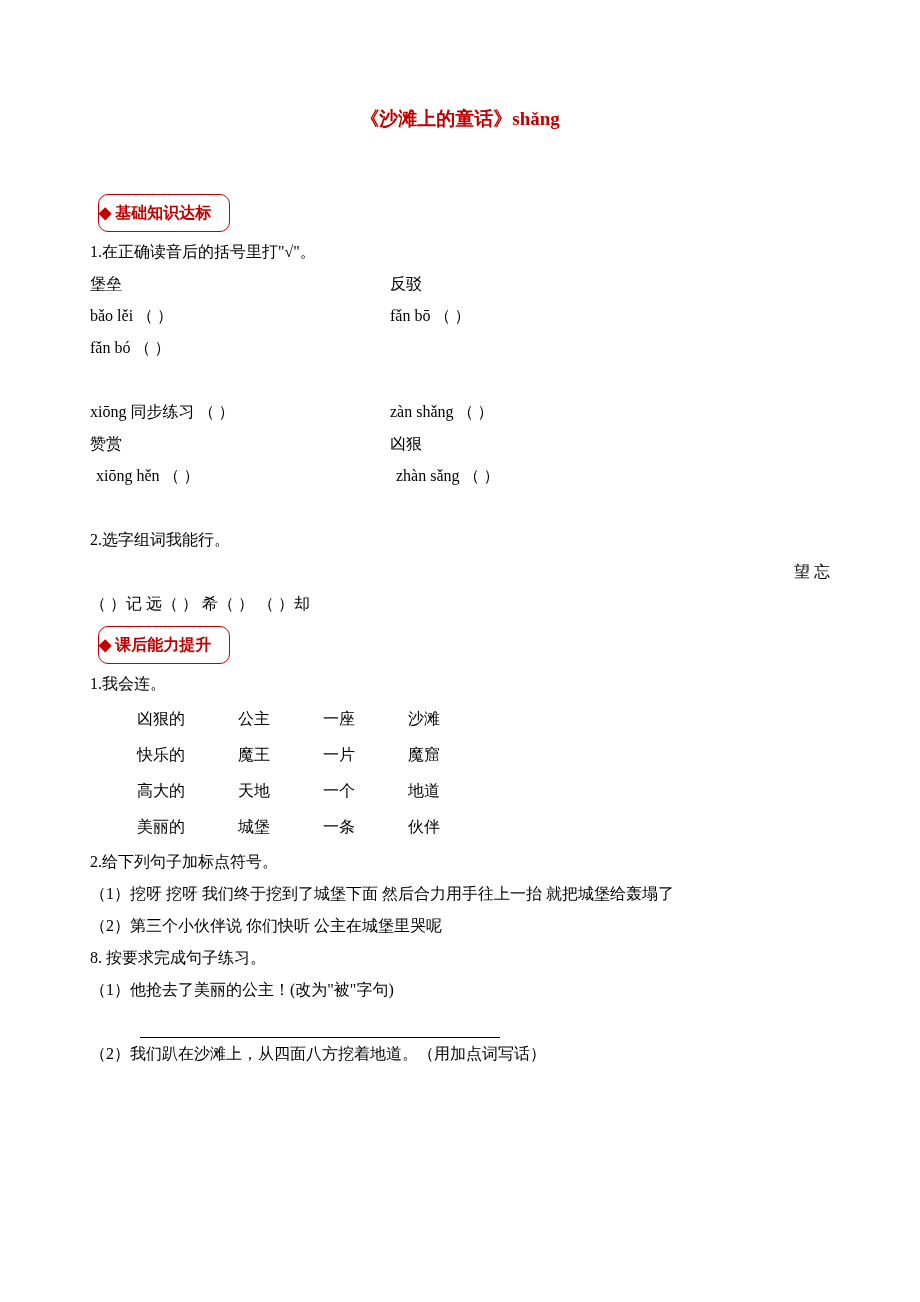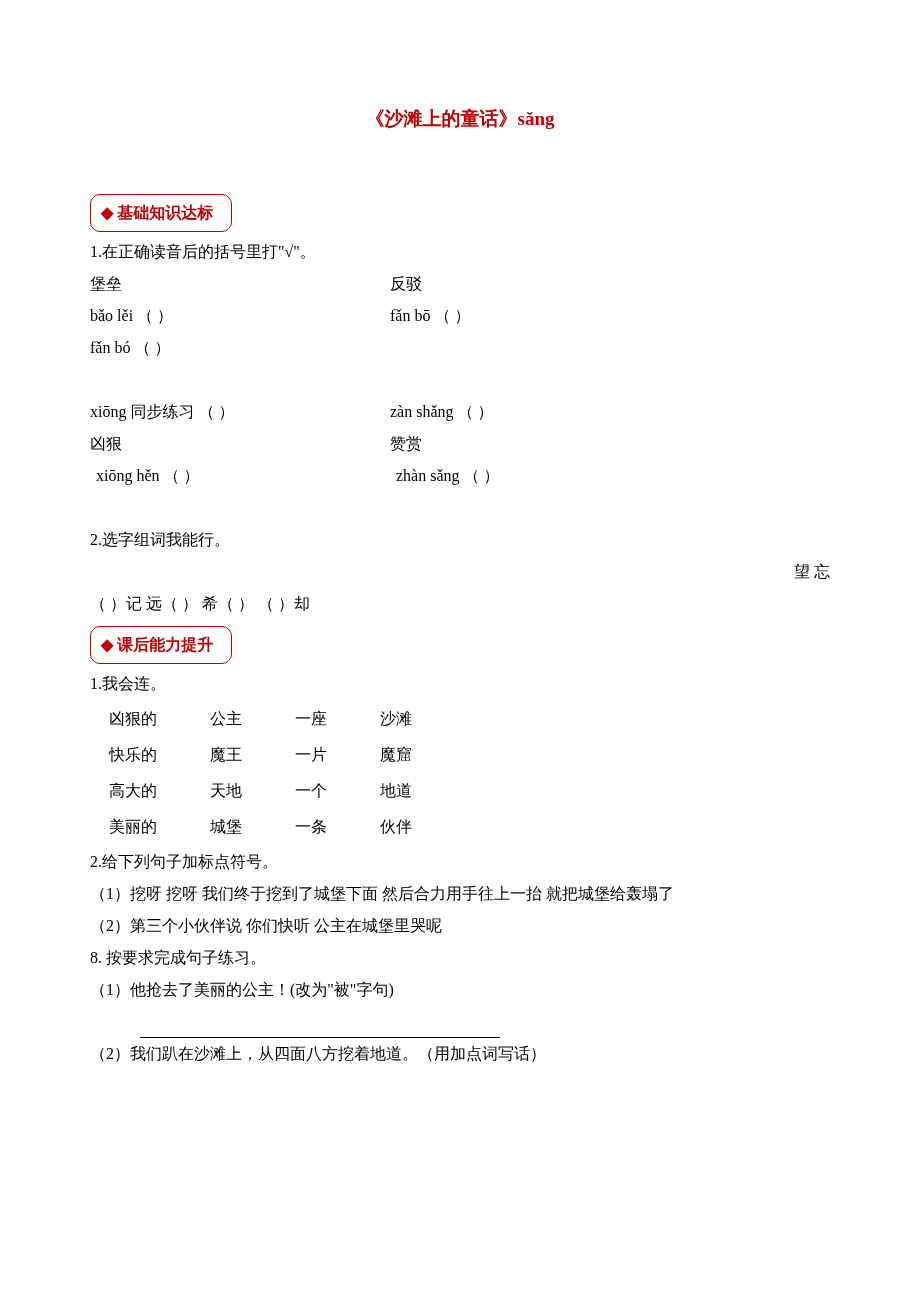--- a/index.html
+++ b/index.html
@@ -21,25 +21,25 @@
     text-align: center;
     color: #c00000;
     font-weight: bold;
     font-size: 19px;
     margin-bottom: 50px;
   }
   .section-tag {
     display: inline-block;
     border: 1.5px solid #c00000;
     border-radius: 10px;
-    padding: 2px 18px 2px 10px;
+    padding: 2px 18px 2px 0;
     color: #c00000;
     font-weight: bold;
     font-size: 16px;
-    margin: 6px 0 4px 0;
+    margin: 6px 0 4px 8px;
     position: relative;
     background: #fff;
   }
   .section-tag .diamond {
     color: #c00000;
     margin-right: 4px;
   }
   .q-line {
     margin: 0;
     padding: 0;
@@ -50,21 +50,21 @@
   .col {
     flex: 0 0 auto;
   }
   .col-left {
     width: 300px;
   }
   .col-right {
     width: 300px;
   }
   .matching-table {
-    margin-left: 16px;
+    margin-left: 44px;
     text-align: center;
   }
   .matching-table td {
     padding-right: 50px;
     line-height: 2.0;
   }
   .fill-gap {
     margin-left: 140px;
     text-align: right;
   }
@@ -78,21 +78,21 @@
   }
   .indent1 {
     margin-left: 6px;
   }
 </style>
 </head>
 <body>
 
 <div class="page">
 
-  <div class="title">《沙滩上的童话》sǎng</div>
+  <div class="title">《沙滩上的童话》shǎng</div>
 
   <div class="section-tag">
     <span class="diamond">◆</span><span>基础知识达标</span>
   </div>
 
   <p class="q-line">1.在正确读音后的括号里打"√"。</p>
 
   <div class="row">
     <div class="col col-left">堡垒</div>
     <div class="col col-right">反驳</div>
@@ -105,22 +105,22 @@
     <div class="col col-right">fǎn bó （   ）</div>
   </div>
 
   <br>
 
   <div class="row">
     <div class="col col-left">xiōng 同步练习 （   ）</div>
     <div class="col col-right">zàn shǎng （   ）</div>
   </div>
   <div class="row">
+    <div class="col col-right">赞赏</div>
     <div class="col col-left">凶狠</div>
-    <div class="col col-right">赞赏</div>
   </div>
   <div class="row">
     <div class="col col-left indent1">xiōng hěn （   ）</div>
     <div class="col col-right">zhàn sǎng （   ）</div>
   </div>
 
   <br>
 
   <p class="q-line">2.选字组词我能行。</p>
   <p class="q-line fill-gap">望     忘</p>

